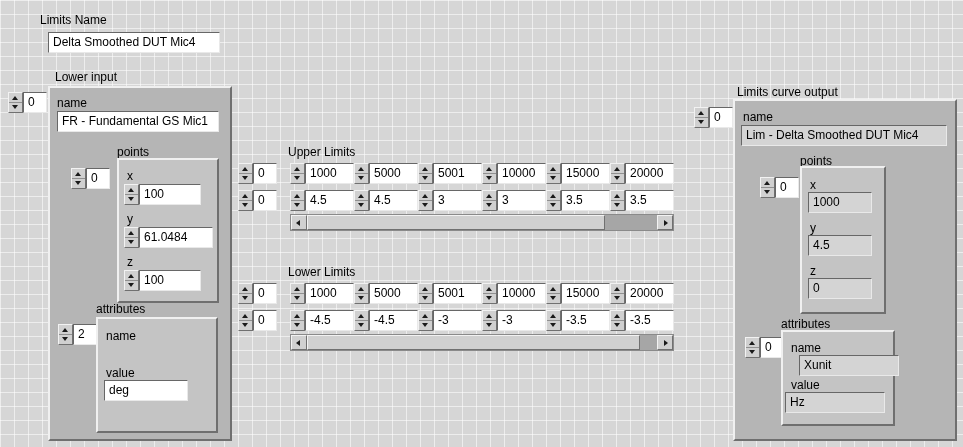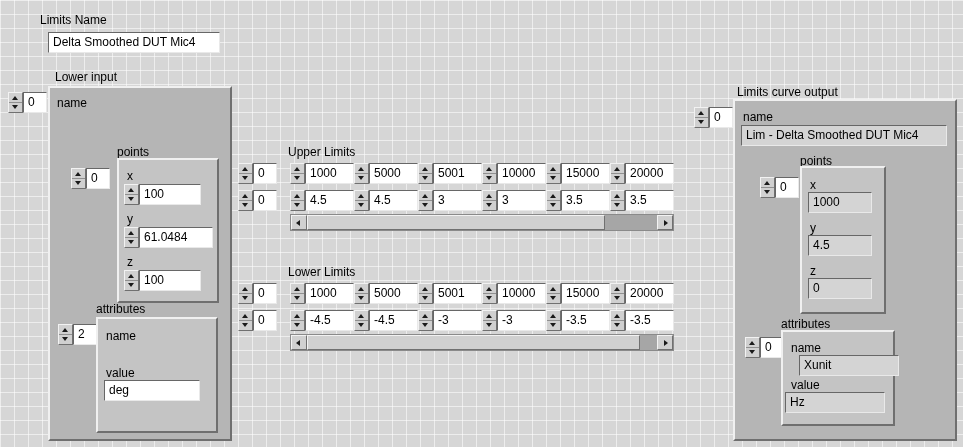--- a/index.html
+++ b/index.html
@@ -114,20 +114,21 @@
 
   <span class="lbl" style="left:40px;top:13px">Limits Name</span>
   <div class="field" style="left:48px;top:32px;width:172px">Delta Smoothed DUT Mic4</div>
 
   <span class="lbl" style="left:55px;top:70px">Lower input</span>
   <span class="spin" style="left:8px;top:92px"></span>
   <div class="field" style="left:23px;top:92px;width:24px">0</div>
 
   <div class="panel" style="left:48px;top:86px;width:184px;height:355px">
     <span class="lbl" style="left:7px;top:8px">name</span>
+    <div class="field" style="left:7px;top:23px;width:162px">FR - Fundamental GS Mic1</div>
 
     <span class="lbl" style="left:67px;top:57px">points</span>
     <span class="spin" style="left:21px;top:80px"></span>
     <div class="field" style="left:36px;top:80px;width:24px">0</div>
 
     <div class="subpanel" style="left:67px;top:70px;width:102px;height:145px">
       <span class="lbl" style="left:8px;top:9px">x</span>
       <span class="spin" style="left:5px;top:24px"></span>
       <div class="field" style="left:20px;top:24px;width:62px">100</div>
 
@@ -140,21 +141,21 @@
       <div class="field" style="left:20px;top:110px;width:62px">100</div>
     </div>
 
     <span class="lbl" style="left:46px;top:214px">attributes</span>
     <span class="spin" style="left:8px;top:236px"></span>
     <div class="field" style="left:23px;top:236px;width:24px">2</div>
 
     <div class="subpanel" style="left:46px;top:229px;width:122px;height:116px">
       <span class="lbl" style="left:8px;top:10px">name</span>
       <span class="lbl" style="left:8px;top:47px">value</span>
-      <div class="field" style="left:6px;top:61px;width:96px">deg</div>
+      <div class="field" style="left:6px;top:61px;width:84px">deg</div>
     </div>
   </div>
 
   <span class="lbl" style="left:288px;top:145px">Upper Limits</span>
 
   <span class="spin" style="left:238px;top:163px"></span>
   <div class="field" style="left:253px;top:163px;width:24px">0</div>
 
   <div class="cell" style="left:290px;top:163px">
     <span class="spin"></span>

